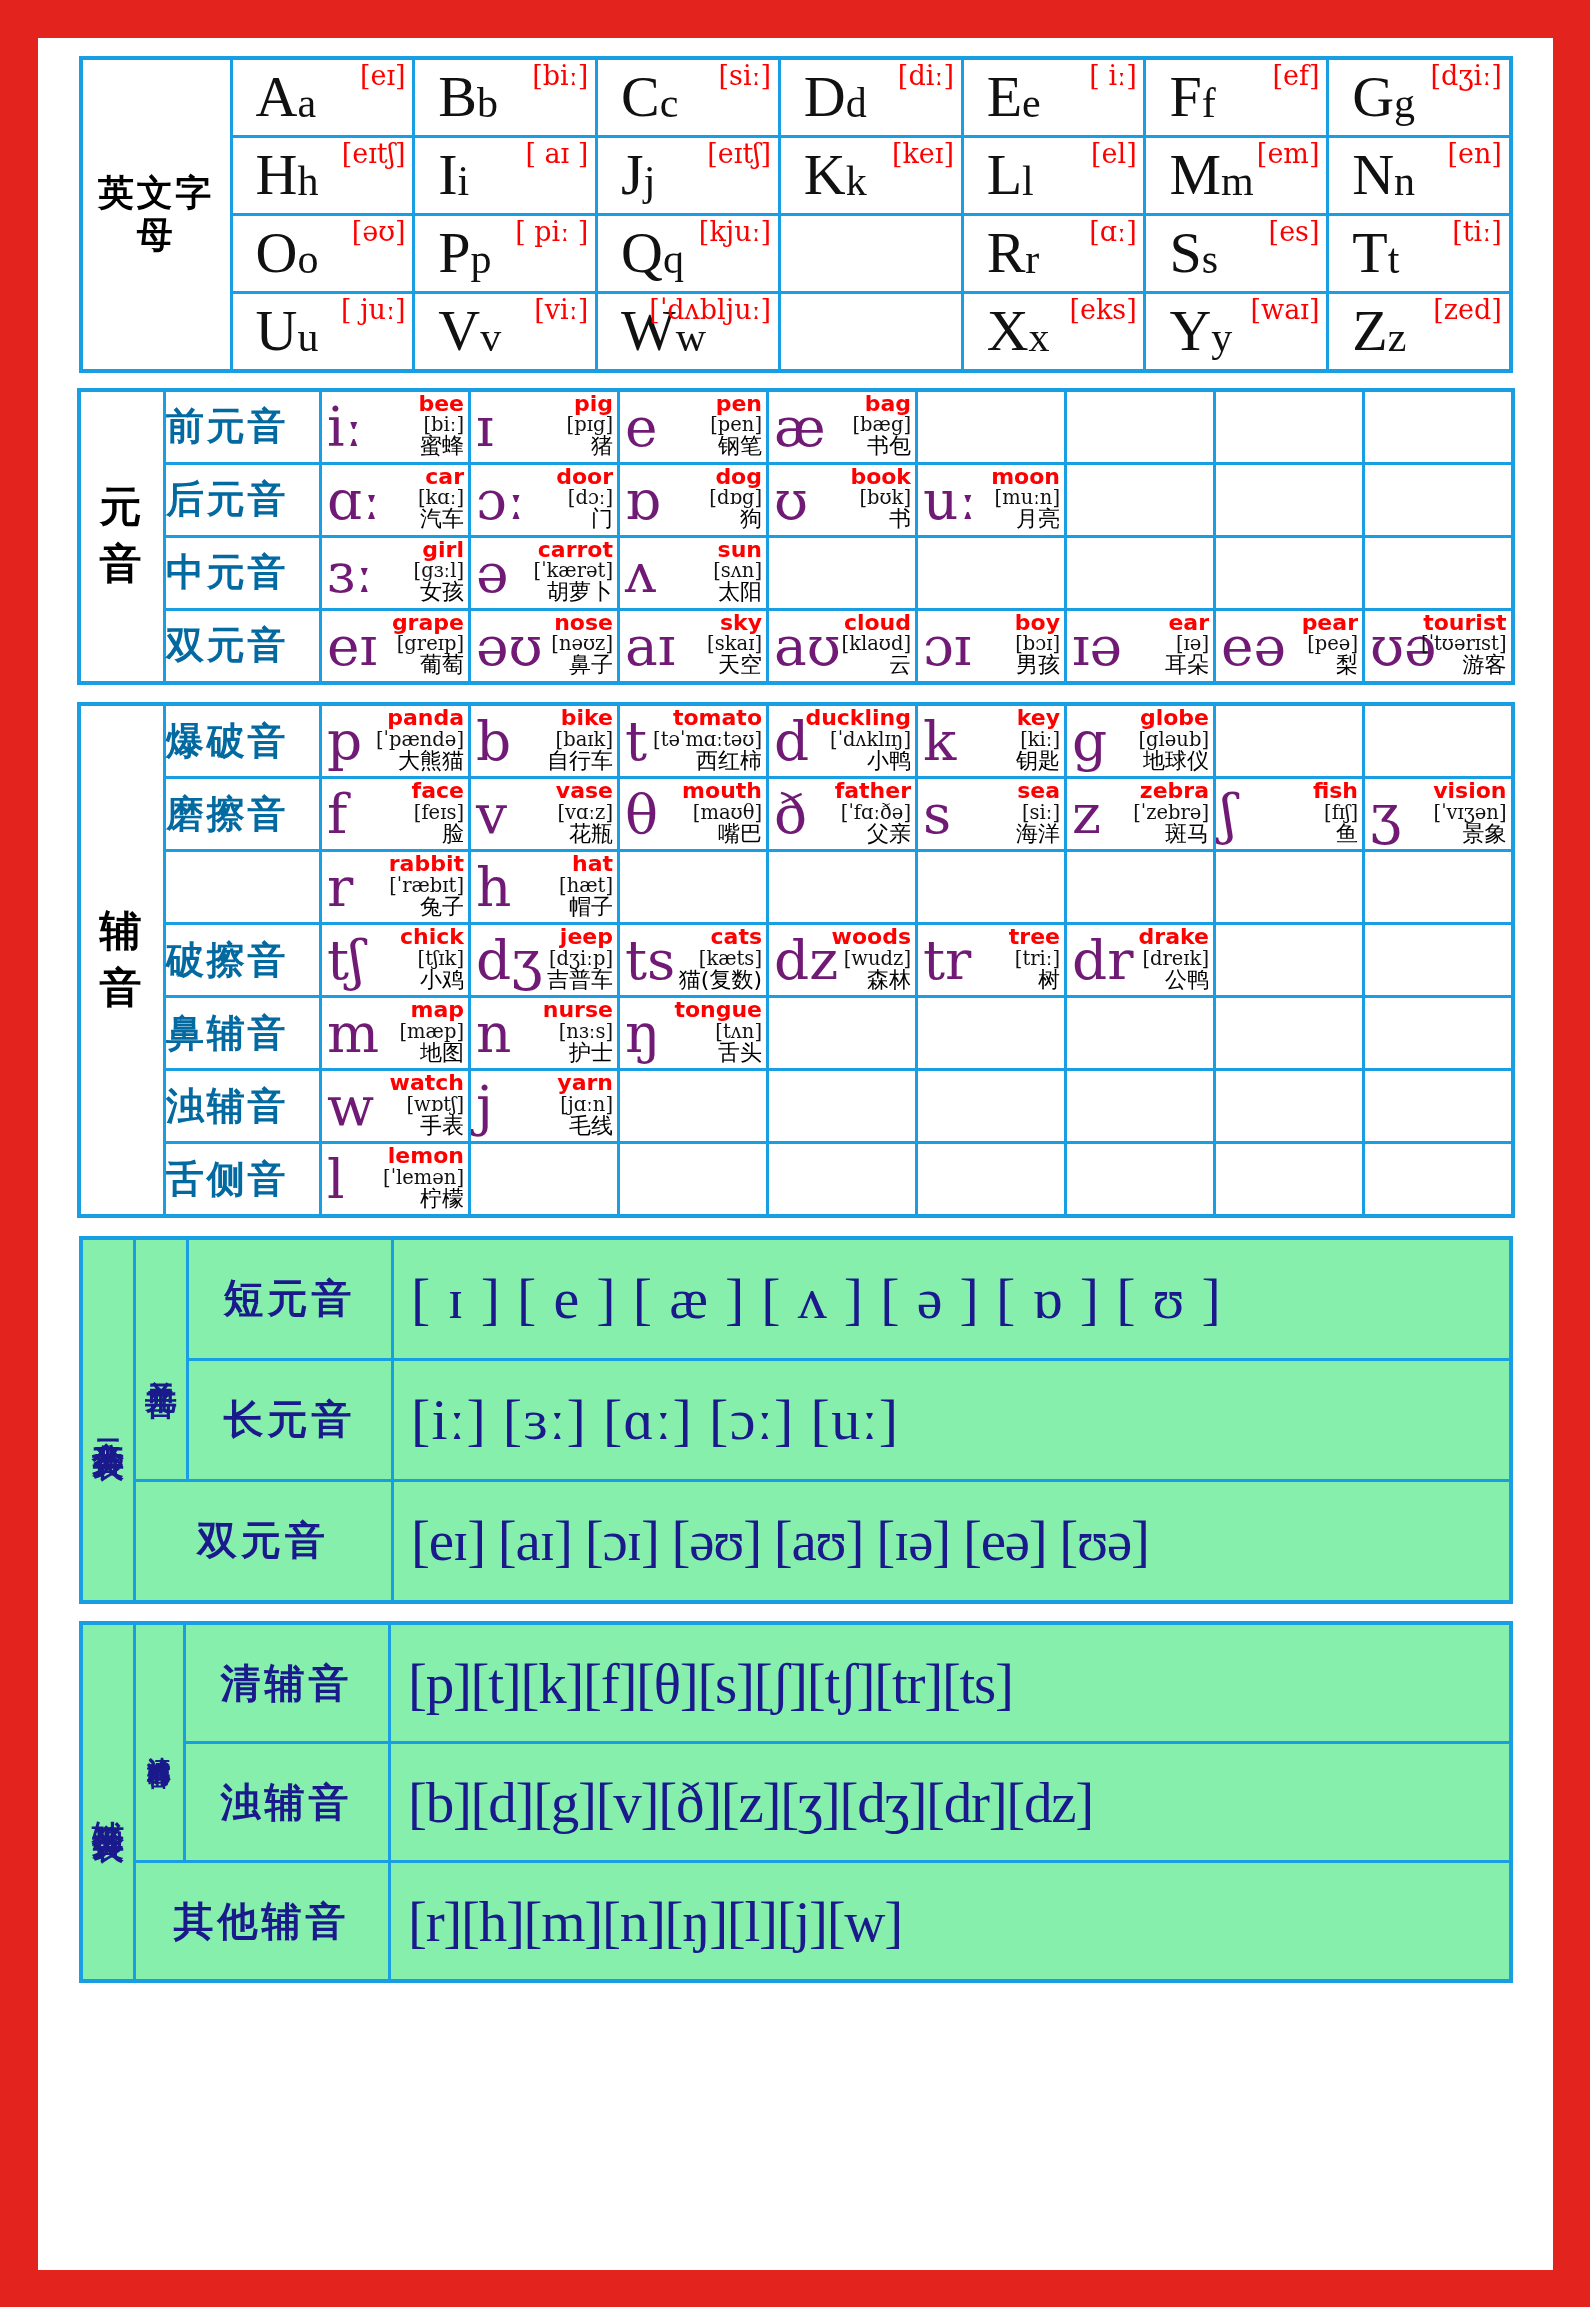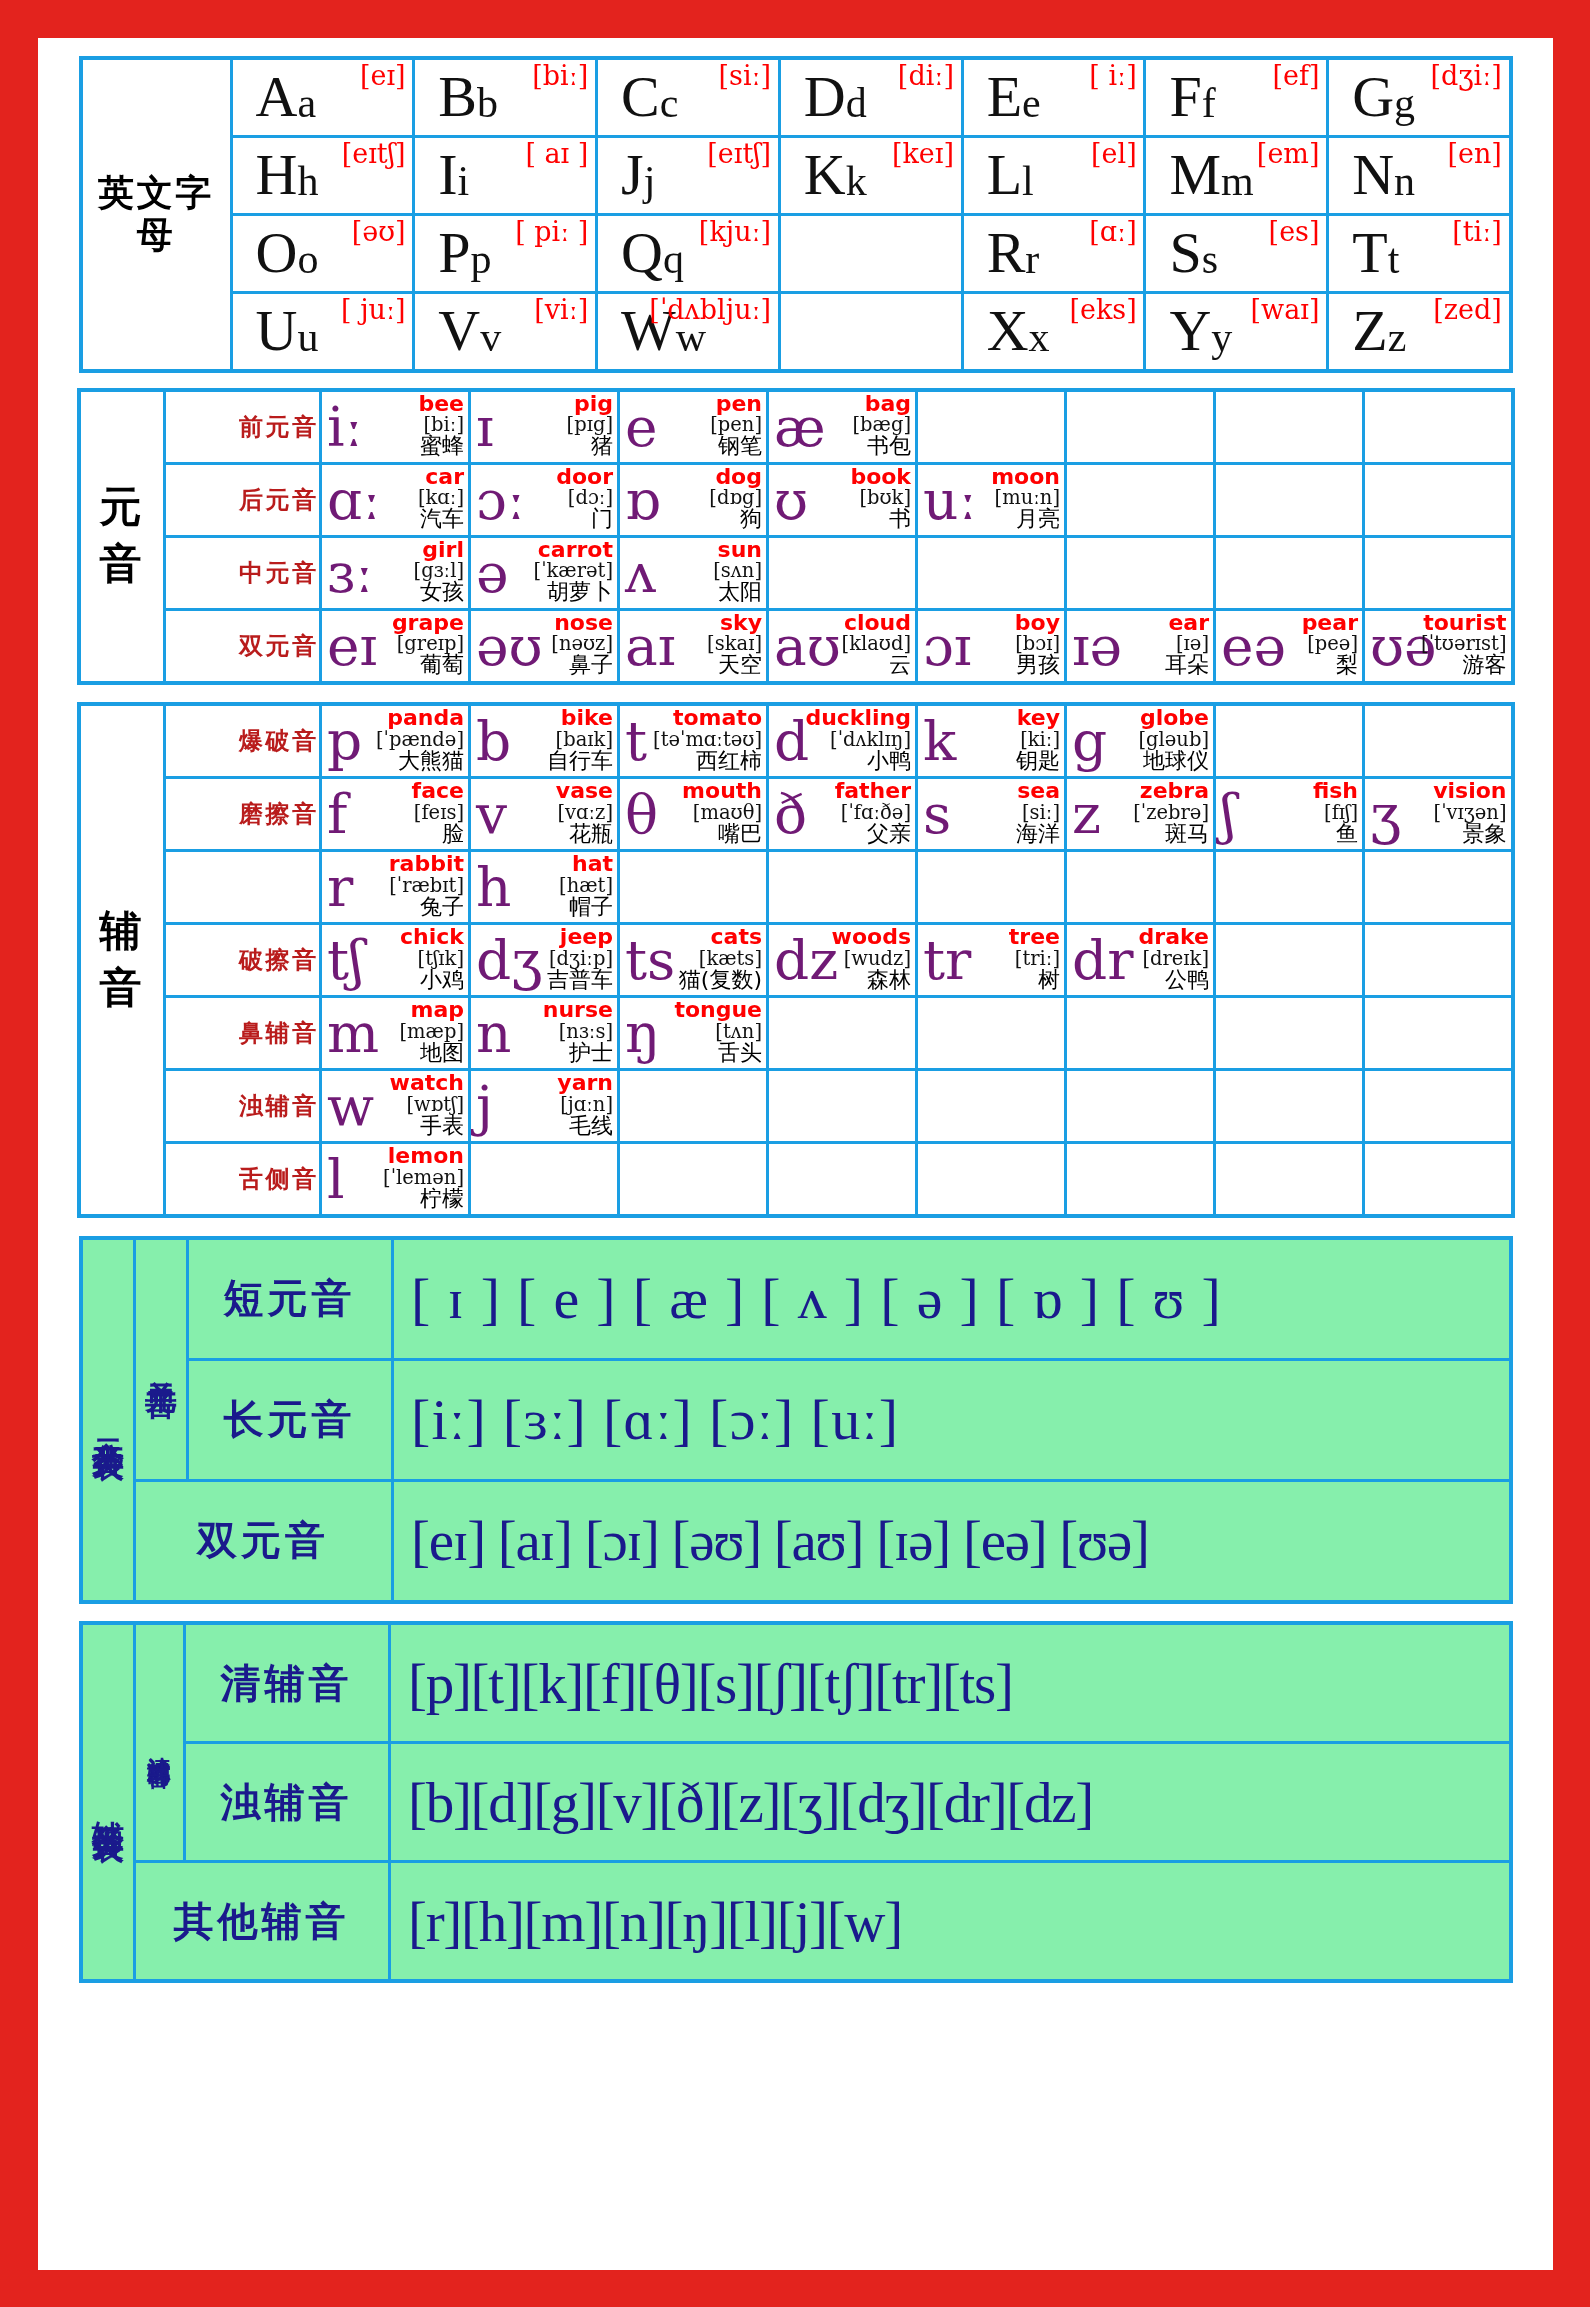--- a/index.html
+++ b/index.html
@@ -76,22 +76,22 @@
     font-family:"DejaVu Sans", sans-serif;
     font-weight:bold;
     font-size:42px;
     color:#000;text-align:center;
     line-height:1.35;letter-spacing:2.7px;
   }
   .row-label{
     width:156px;
     font-family:"DejaVu Sans", sans-serif;
     font-weight:bold;
-    font-size:24px;color:#b91c1c;
-    text-align:right;letter-spacing:2.7px;
+    font-size:38px;color:#0369a1;
+    text-align:left;letter-spacing:2.7px;
   }
   .snd{position:relative;height:70px;overflow:hidden;}
   .snd .ipa{
     position:absolute;left:5px;top:50%;
     transform:translateY(-50%);
     font-family:"DejaVu Serif", serif;
     font-size:55px;color:#701a75;line-height:0.95;
     white-space:nowrap;font-weight:500;
   }
   .snd .meta{

